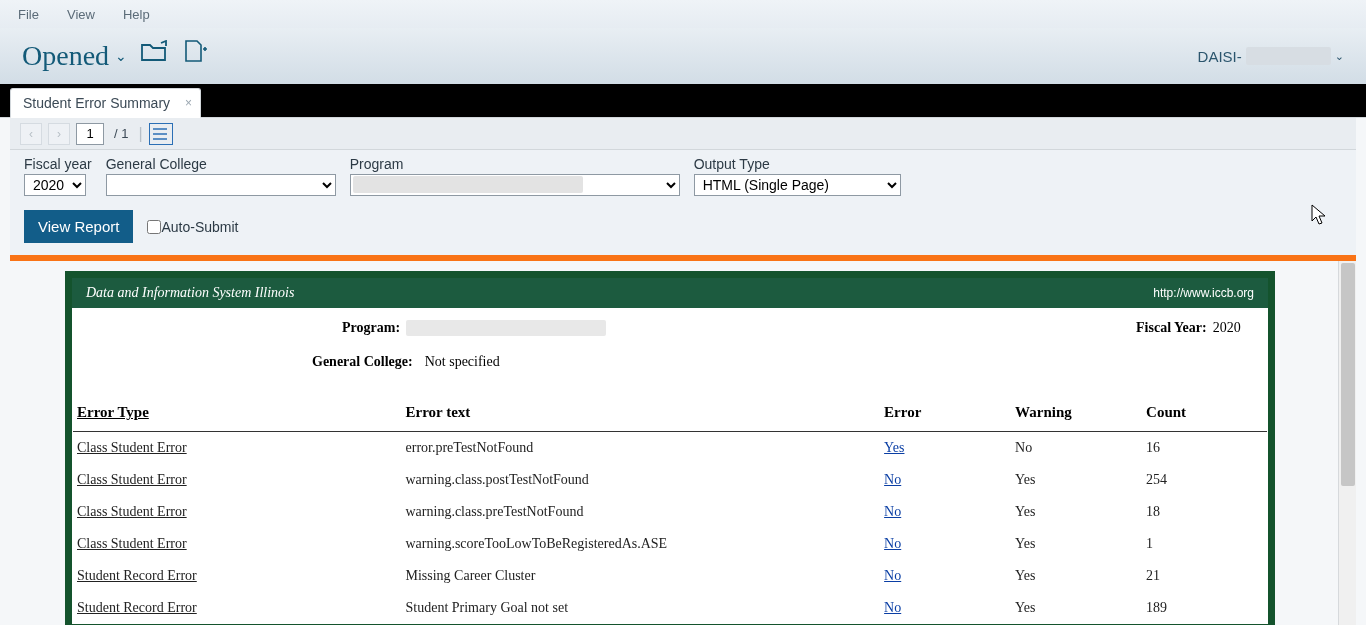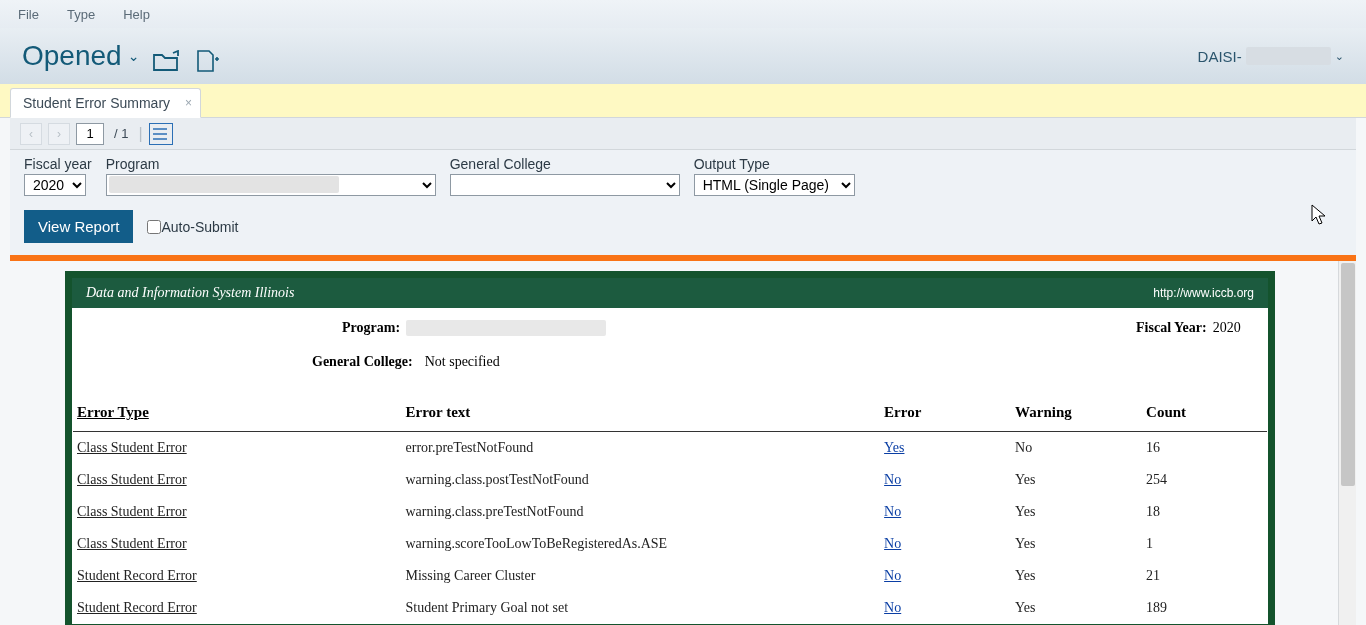--- a/index.html
+++ b/index.html
@@ -7,31 +7,31 @@
   body { background: #f5f7f9; }
 
   
   .menubar { height: 28px; display: flex; align-items: center; padding: 0 18px; gap: 28px;
              background: linear-gradient(to bottom, #eff3f7, #e6ecf2); color: #5b6b78; font-size: 13px; }
   .menubar span { cursor: pointer; }
 
   
   .ribbon { height: 56px; background: linear-gradient(to bottom, #e8eef3, #d2dde6);
             display: flex; align-items: center; padding: 0 22px; justify-content: space-between; }
-  .ribbon-left { display: flex; align-items: flex-end; gap: 14px; }
+  .ribbon-left { display: flex; align-items: flex-start; gap: 14px; font-family: Liberation Serif, serif; }
   .opened { color: #135a78; font-size: 28px; font-weight: 300; display: flex; align-items: center; gap: 6px; cursor: pointer; }
   .opened .chev { font-size: 14px; color: #135a78; }
   .ribbon-icon { color: #135a78; cursor: pointer; display:flex; align-items:center; }
   .ribbon-icon svg { display:block; }
   .user { color: #2b556d; font-size: 15px; display: flex; align-items: center; gap: 4px; cursor:pointer; }
   .user .redact { display:inline-block; width:85px; height:18px; background:#d7dde3; border-radius:2px; }
   .user .chev2 { font-size:11px; color:#2b556d; }
 
   
-  .tabstrip { height: 34px; background: #fef9c3; border-bottom: 1px solid #d2d7db; display:flex; align-items:flex-end; padding-left:10px; }
+  .tabstrip { height: 34px; background: #000000; border-bottom: 1px solid #d2d7db; display:flex; align-items:flex-end; padding-left:10px; }
   .tab { background:#ffffff; border:1px solid #d2d7db; border-bottom:1px solid #ffffff;
          padding:6px 30px 6px 12px; font-size:14px; color:#3c4a56; position:relative; border-radius:3px 3px 0 0; top:1px; }
   .tab .close { position:absolute; right:8px; top:7px; color:#9aa6b0; font-size:12px; cursor:pointer; }
 
   
   .pagerbar { height:32px; background:#e9edf1; border-bottom:1px solid #d2d7db;
               display:flex; align-items:center; padding:0 10px; gap:6px; margin:0 10px; }
   .pagerbtn { width:22px; height:22px; border:1px solid #c6cdd4; background:#f3f6f9; display:flex;
               align-items:center; justify-content:center; color:#8e99a3; font-size:12px; cursor:pointer; }
   .pagerbtn.dis { opacity:.55; cursor:default; }
@@ -43,21 +43,21 @@
 
   
   .params { padding:4px 14px 12px 14px; background:#eef2f6; border-bottom:6px solid #f97316; margin:0 10px; }
   .paramrow1 { display:flex; gap:14px; margin-top:2px; }
   .pgroup { display:flex; flex-direction:column; }
   .plabel { font-size:14px; color:#2c3a45; margin-bottom:2px; }
   select { border:1px solid #8e99a3; background:#ffffff; font-size:14px; height:22px; padding:0 4px; }
   .sel-fy { width:62px; }
   .sel-prog { width:330px; }
   .sel-gc { width:230px; }
-  .sel-ot { width:161px; }
+  .sel-ot { width:207px; }
   .progredact { position:relative; }
   .progredact::after { content:""; position:absolute; left:3px; top:2px; width:230px; height:17px; background:#e3e3e3; border-radius:2px; pointer-events:none; }
   .paramrow2 { display:flex; align-items:center; gap:14px; margin-top:14px; }
   .viewbtn { background:#125d89; color:#fff; border:none; padding:8px 14px; font-size:15px; cursor:pointer; }
   .autosub { display:flex; align-items:center; font-size:14px; color:#2c3a45; }
   .autosub input { width:14px; height:14px; }
 
   
   .reportwrap { position:relative; margin:0 10px; height:calc(625px - 28px - 56px - 34px - 32px - 70px); overflow:hidden; }
   .reportinner { position:absolute; left:55px; top:10px; width:1210px; border:7px solid #14532d; background:#fff; }
@@ -89,21 +89,21 @@
   .vscroll .thumb { position:absolute; left:2px; top:2px; width:14px; height:55%; background:#c6c6c6; border-radius:2px; }
 
   
   .cursor { position:absolute; left:1311px; top:204px; pointer-events:none; }
 </style>
 </head>
 <body>
 
 <div class="menubar">
   <span>File</span>
-  <span>Type</span>
+  <span>View</span>
   <span>Help</span>
 </div>
 
 <div class="ribbon">
   <div class="ribbon-left">
     <div class="opened">
       <span>Opened</span>
       <span class="chev">⌄</span>
     </div>
     <div class="ribbon-icon">
@@ -151,32 +151,32 @@
 
 <div class="params">
   <div class="paramrow1">
     <div class="pgroup">
       <span class="plabel">Fiscal year</span>
       <select class="sel-fy">
         <option>2020</option>
       </select>
     </div>
     <div class="pgroup">
+      <span class="plabel">General College</span>
+      <select class="sel-gc">
+        <option></option>
+      </select>
+    </div>
+    <div class="pgroup">
       <span class="plabel">Program</span>
       <span class="progredact">
         <select class="sel-prog">
           <option></option>
         </select>
       </span>
-    </div>
-    <div class="pgroup">
-      <span class="plabel">General College</span>
-      <select class="sel-gc">
-        <option></option>
-      </select>
     </div>
     <div class="pgroup">
       <span class="plabel">Output Type</span>
       <select class="sel-ot">
         <option>HTML (Single Page)</option>
       </select>
     </div>
   </div>
   <div class="paramrow2">
     <button class="viewbtn">View Report</button>

